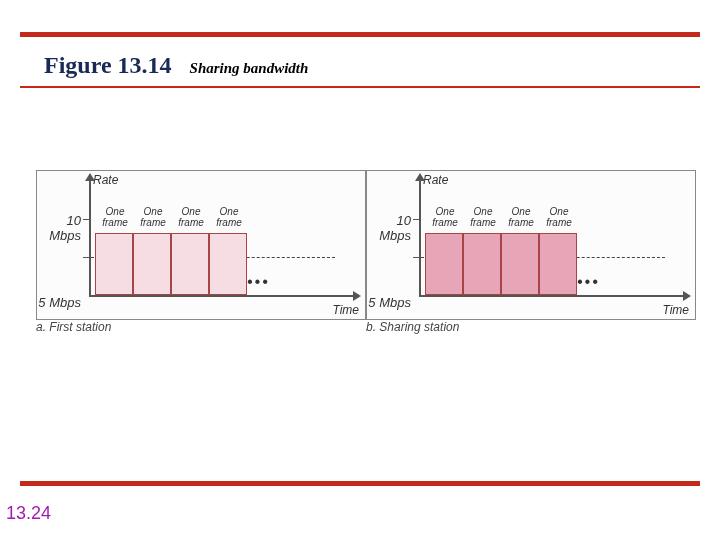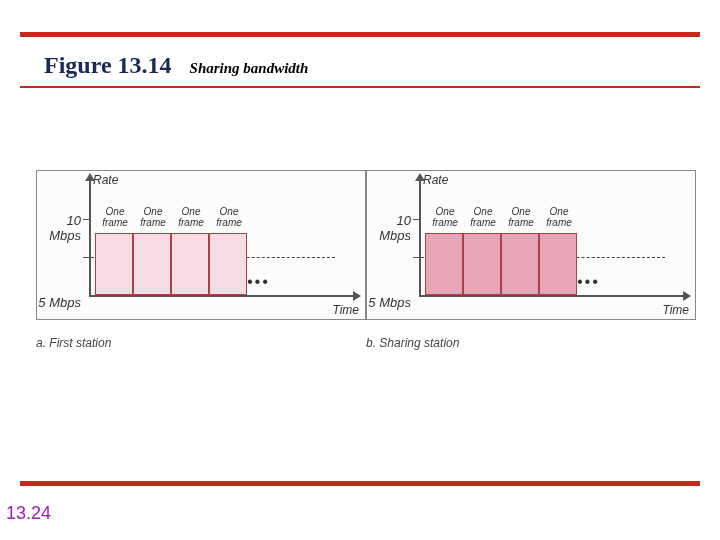--- a/index.html
+++ b/index.html
@@ -59,21 +59,21 @@
     font-style: italic;
   }
   .panel { width: 330px; }
   .chart-box {
     border: 1px solid #888;
     height: 148px;
     position: relative;
     background: #fcfcfc;
   }
   .caption {
-    margin-top: 16px;
+    margin-top: 0;
     font-size: 12px; color: #444;
   }
 
   .y-axis-label {
     position: absolute; left: 56px; top: 2px;
     font-size: 12px; color: #333;
   }
   .x-axis-label {
     position: absolute; right: 6px; bottom: 2px;
     font-size: 12px; color: #333; margin-top: 24px;

